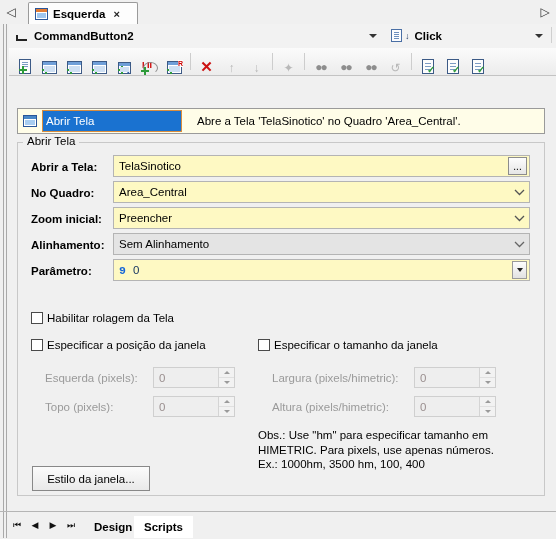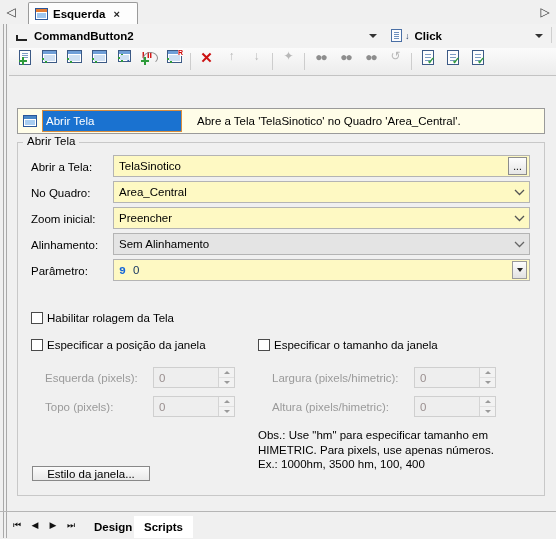--- a/index.html
+++ b/index.html
@@ -55,21 +55,21 @@
   .doc-ico{width:11px;height:13px;border:1px solid #4a6fa5;background:#fbfcfe;position:relative;box-sizing:border-box;}
   .doc-ico span{position:absolute;left:2px;right:2px;height:1px;background:#6d8fbe;}
   .doc-ico span:nth-child(1){top:2px;} .doc-ico span:nth-child(2){top:4px;}
   .doc-ico span:nth-child(3){top:6px;} .doc-ico span:nth-child(4){top:8px;}
   .ico-down{font-size:9px;color:#1f3864;margin-left:-2px;}
 
   
   .toolbar{position:absolute;left:9px;top:48px;width:547px;height:28px;
      background:linear-gradient(#fbfbfb,#ececec);border-bottom:1px solid #c3c3c3;
      display:flex;align-items:center;padding-left:3px;box-sizing:border-box;}
-  .tb-btn{width:25px;height:24px;display:flex;align-items:flex-start;justify-content:center;position:relative;}
+  .tb-btn{width:25px;height:24px;display:flex;align-items:flex-end;justify-content:center;position:relative;}
   .tb-sep{width:1px;height:17px;background:#cdcdcd;margin:0 3px;}
 
   .ic-win{width:15px;height:13px;border:1px solid #3c5a86;background:#fff;position:relative;box-sizing:border-box;}
   .ic-win:before{content:"";position:absolute;left:0;top:0;right:0;height:3px;background:#6f9fd8;}
   .ic-win:after{content:"";position:absolute;left:1px;top:4px;right:1px;bottom:1px;background:#cfe0f3;}
   .ic-doc{width:12px;height:15px;border:1px solid #3c5a86;background:#fdfdfd;position:relative;box-sizing:border-box;}
   .ic-doc b{position:absolute;left:2px;right:2px;height:1px;background:#7d9cc4;}
   .plus{position:absolute;left:-1px;bottom:-1px;width:8px;height:8px;}
   .plus:before,.plus:after{content:"";position:absolute;background:#2e9b3a;}
   .plus:before{left:3px;top:0;width:2px;height:8px;}
@@ -96,21 +96,21 @@
   .al-win{width:14px;height:12px;border:1px solid #2a5699;background:#fff;position:relative;box-sizing:border-box;}
   .al-win:before{content:"";position:absolute;left:0;top:0;right:0;height:3px;background:#4a88c7;}
   .al-win:after{content:"";position:absolute;left:1px;top:4px;right:1px;bottom:1px;background:#a8cdf0;}
 
   
   .groupbox{position:absolute;left:8px;top:66px;width:528px;height:354px;
      border:1px solid #c8c8c8;box-sizing:border-box;background:#f0f0f0;}
   .gb-title{position:absolute;left:14px;top:59px;background:#f0f0f0;padding:0 4px;font-size:11.5px;color:#000;}
 
   .row{position:absolute;left:0;height:22px;display:flex;align-items:center;}
-  .lbl{font-size:11.5px;color:#000;}
+  .lbl{font-size:11.5px;color:#000;font-weight:bold;}
   .field{position:absolute;box-sizing:border-box;height:22px;background:#fef9c3;border:1px solid #b4b4b4;
      display:flex;align-items:center;}
   .field .val{flex:1;padding-left:5px;font-size:11.5px;color:#000;overflow:hidden;white-space:nowrap;}
   .field.disabled{background:#e4e4e4;}
   .field.disabled .val{color:#000;}
   .btn-ellipsis{width:19px;height:18px;margin-right:2px;border:1px solid #8c8c8c;background:linear-gradient(#fdfdfd,#e6e6e6);
      display:flex;align-items:center;justify-content:center;font-size:10px;color:#000;box-sizing:border-box;}
   .chev{width:20px;display:flex;align-items:center;justify-content:center;color:#555;font-size:10px;}
   .chev svg{display:block;}
   .spin-dd{width:15px;height:18px;margin-right:2px;border:1px solid #9a9a9a;background:linear-gradient(#fdfdfd,#e2e2e2);
@@ -130,21 +130,21 @@
      display:flex;align-items:stretch;}
   .spinner .sv{flex:1;padding-left:5px;display:flex;align-items:center;font-size:11.5px;color:#9a8f8f;}
   .spin-btns{width:15px;display:flex;flex-direction:column;border-left:1px solid #d4d4d4;}
   .spin-btns div{flex:1;display:flex;align-items:center;justify-content:center;background:#f2f2f2;}
   .spin-btns div:first-child{border-bottom:1px solid #e0e0e0;}
   .spin-btns i{width:0;height:0;border-left:3px solid transparent;border-right:3px solid transparent;}
   .spin-btns .up i{border-bottom:3.5px solid #9a9a9a;}
   .spin-btns .dn i{border-top:3.5px solid #9a9a9a;}
 
   .obs{position:absolute;left:249px;top:430px;font-size:11.5px;color:#000;line-height:14.5px;white-space:pre-line;}
-  .estilo-btn{position:absolute;left:23px;top:470px;width:118px;height:15px;border:1px solid #888;
+  .estilo-btn{position:absolute;left:23px;top:470px;width:118px;height:25px;border:1px solid #888;
      background:linear-gradient(#fbfbfb,#e9e9e9);display:flex;align-items:center;justify-content:center;
      font-size:11.5px;box-sizing:border-box;}
 
   
   .bottombar{position:absolute;left:0;bottom:0;width:556px;height:27px;background:#f0f0f0;border-top:1px solid #b5b5b5;}
   .navbtns{position:absolute;left:8px;top:0;height:26px;display:flex;align-items:center;gap:0px;}
   .navbtns div{width:18px;height:24px;display:flex;align-items:center;justify-content:center;font-size:9px;color:#111;}
   .btab{position:absolute;top:4px;height:22px;background:#f0f0f0;display:flex;align-items:center;
         padding:0 10px;font-size:11.5px;box-sizing:border-box;}
   .btab.active{background:#fff;font-weight:bold;}

